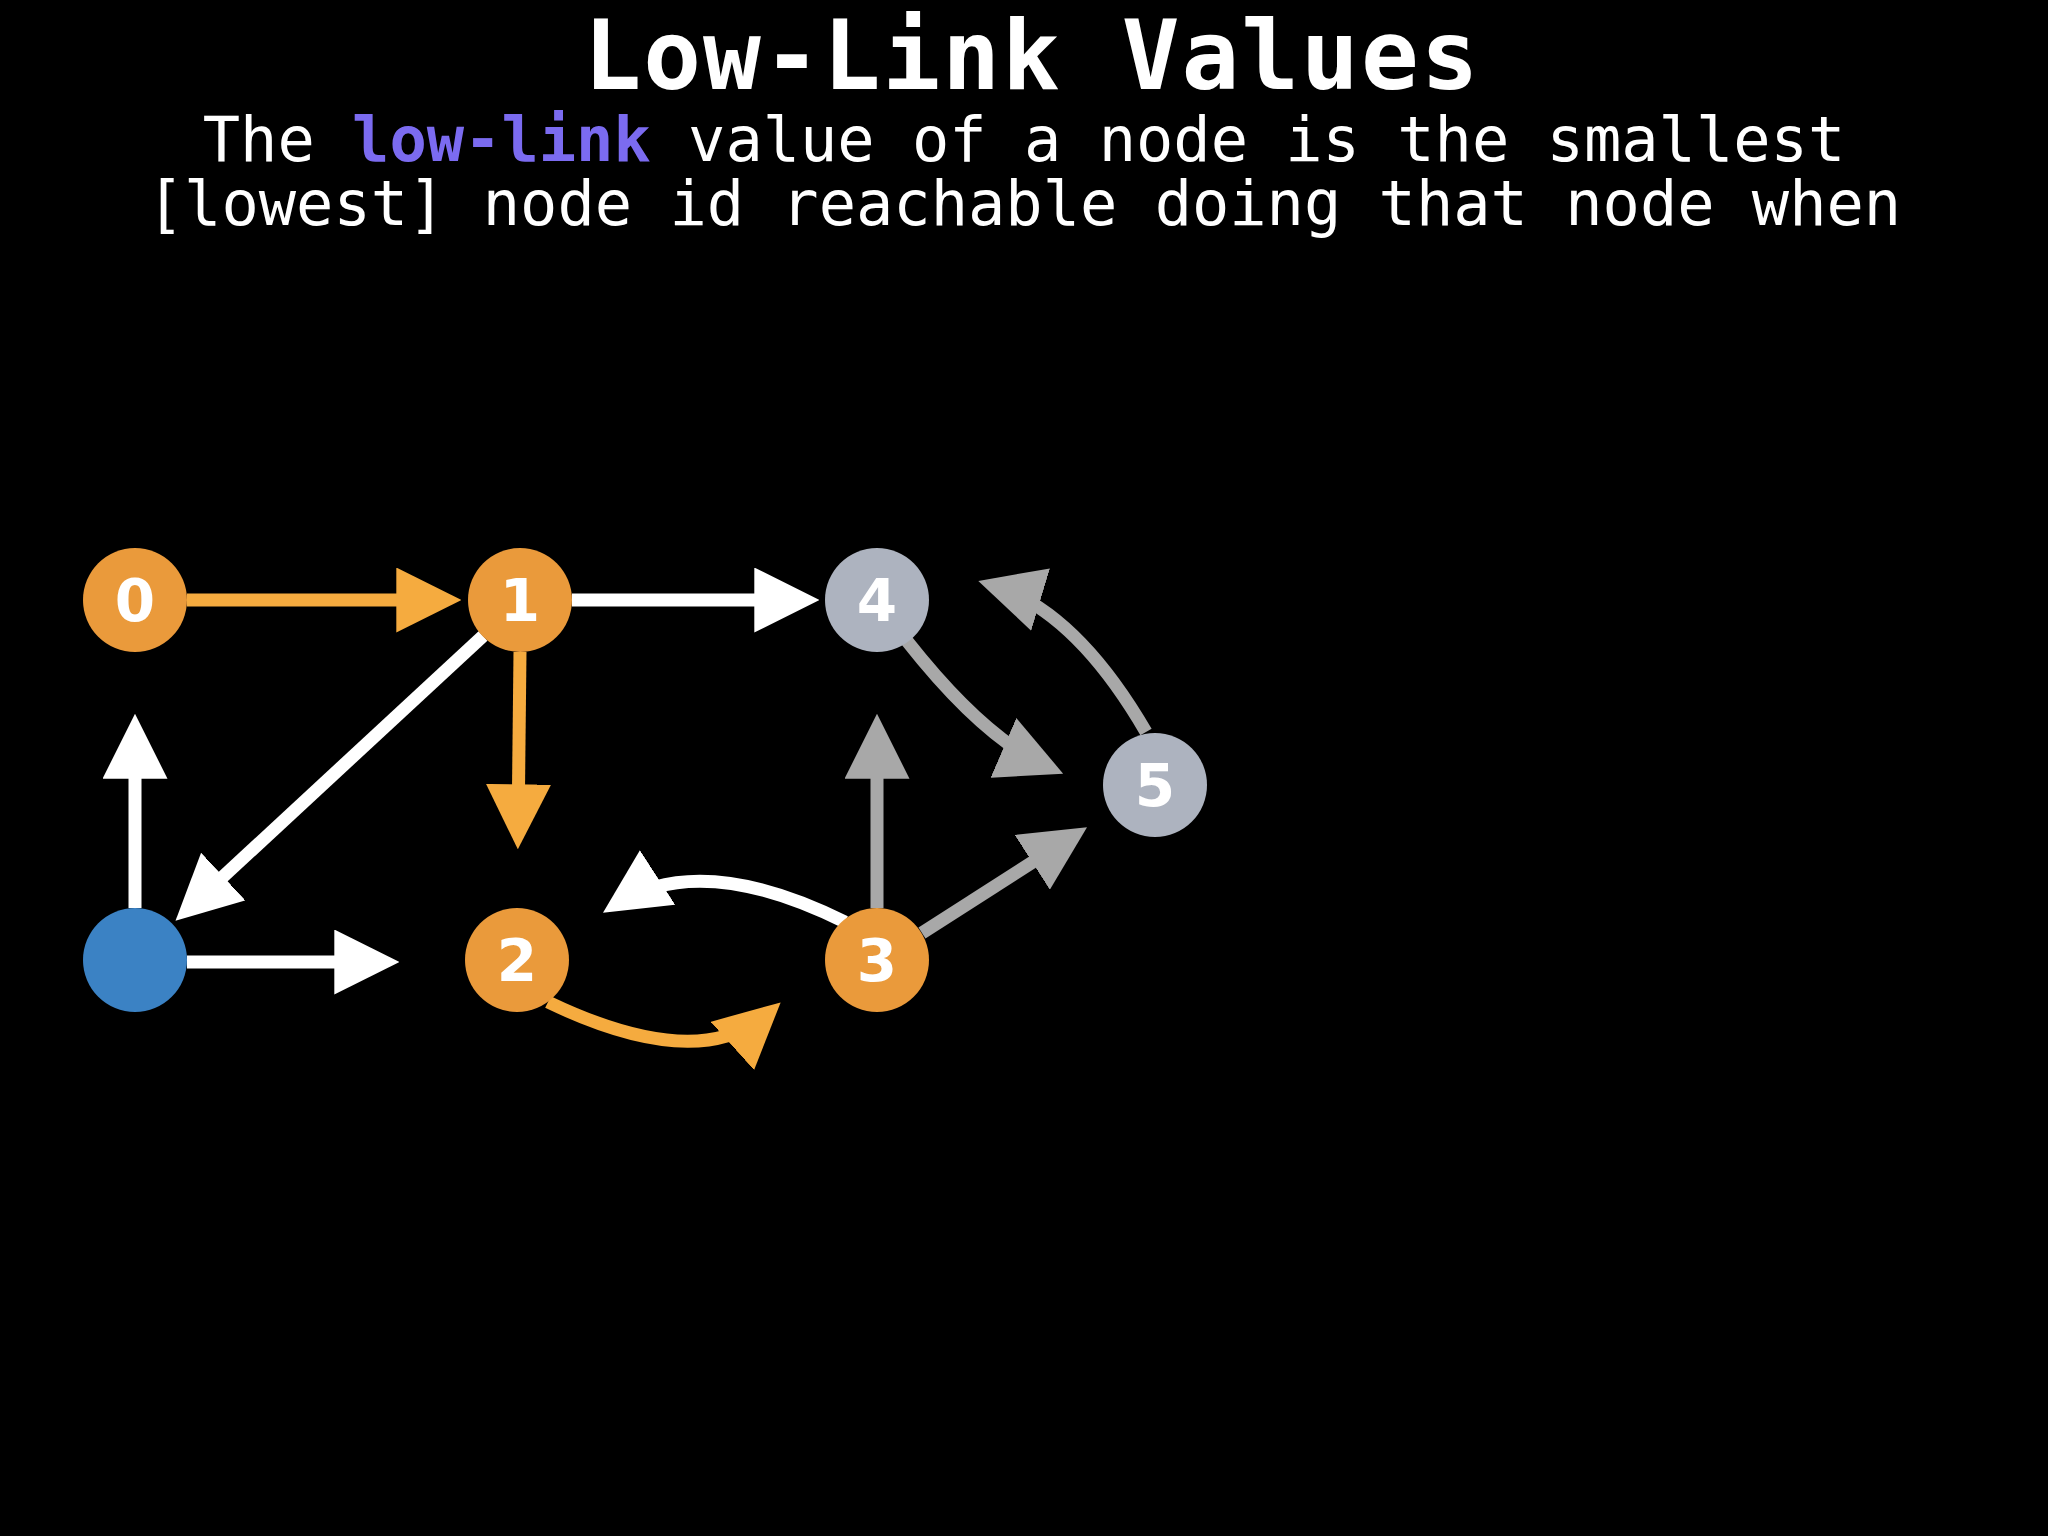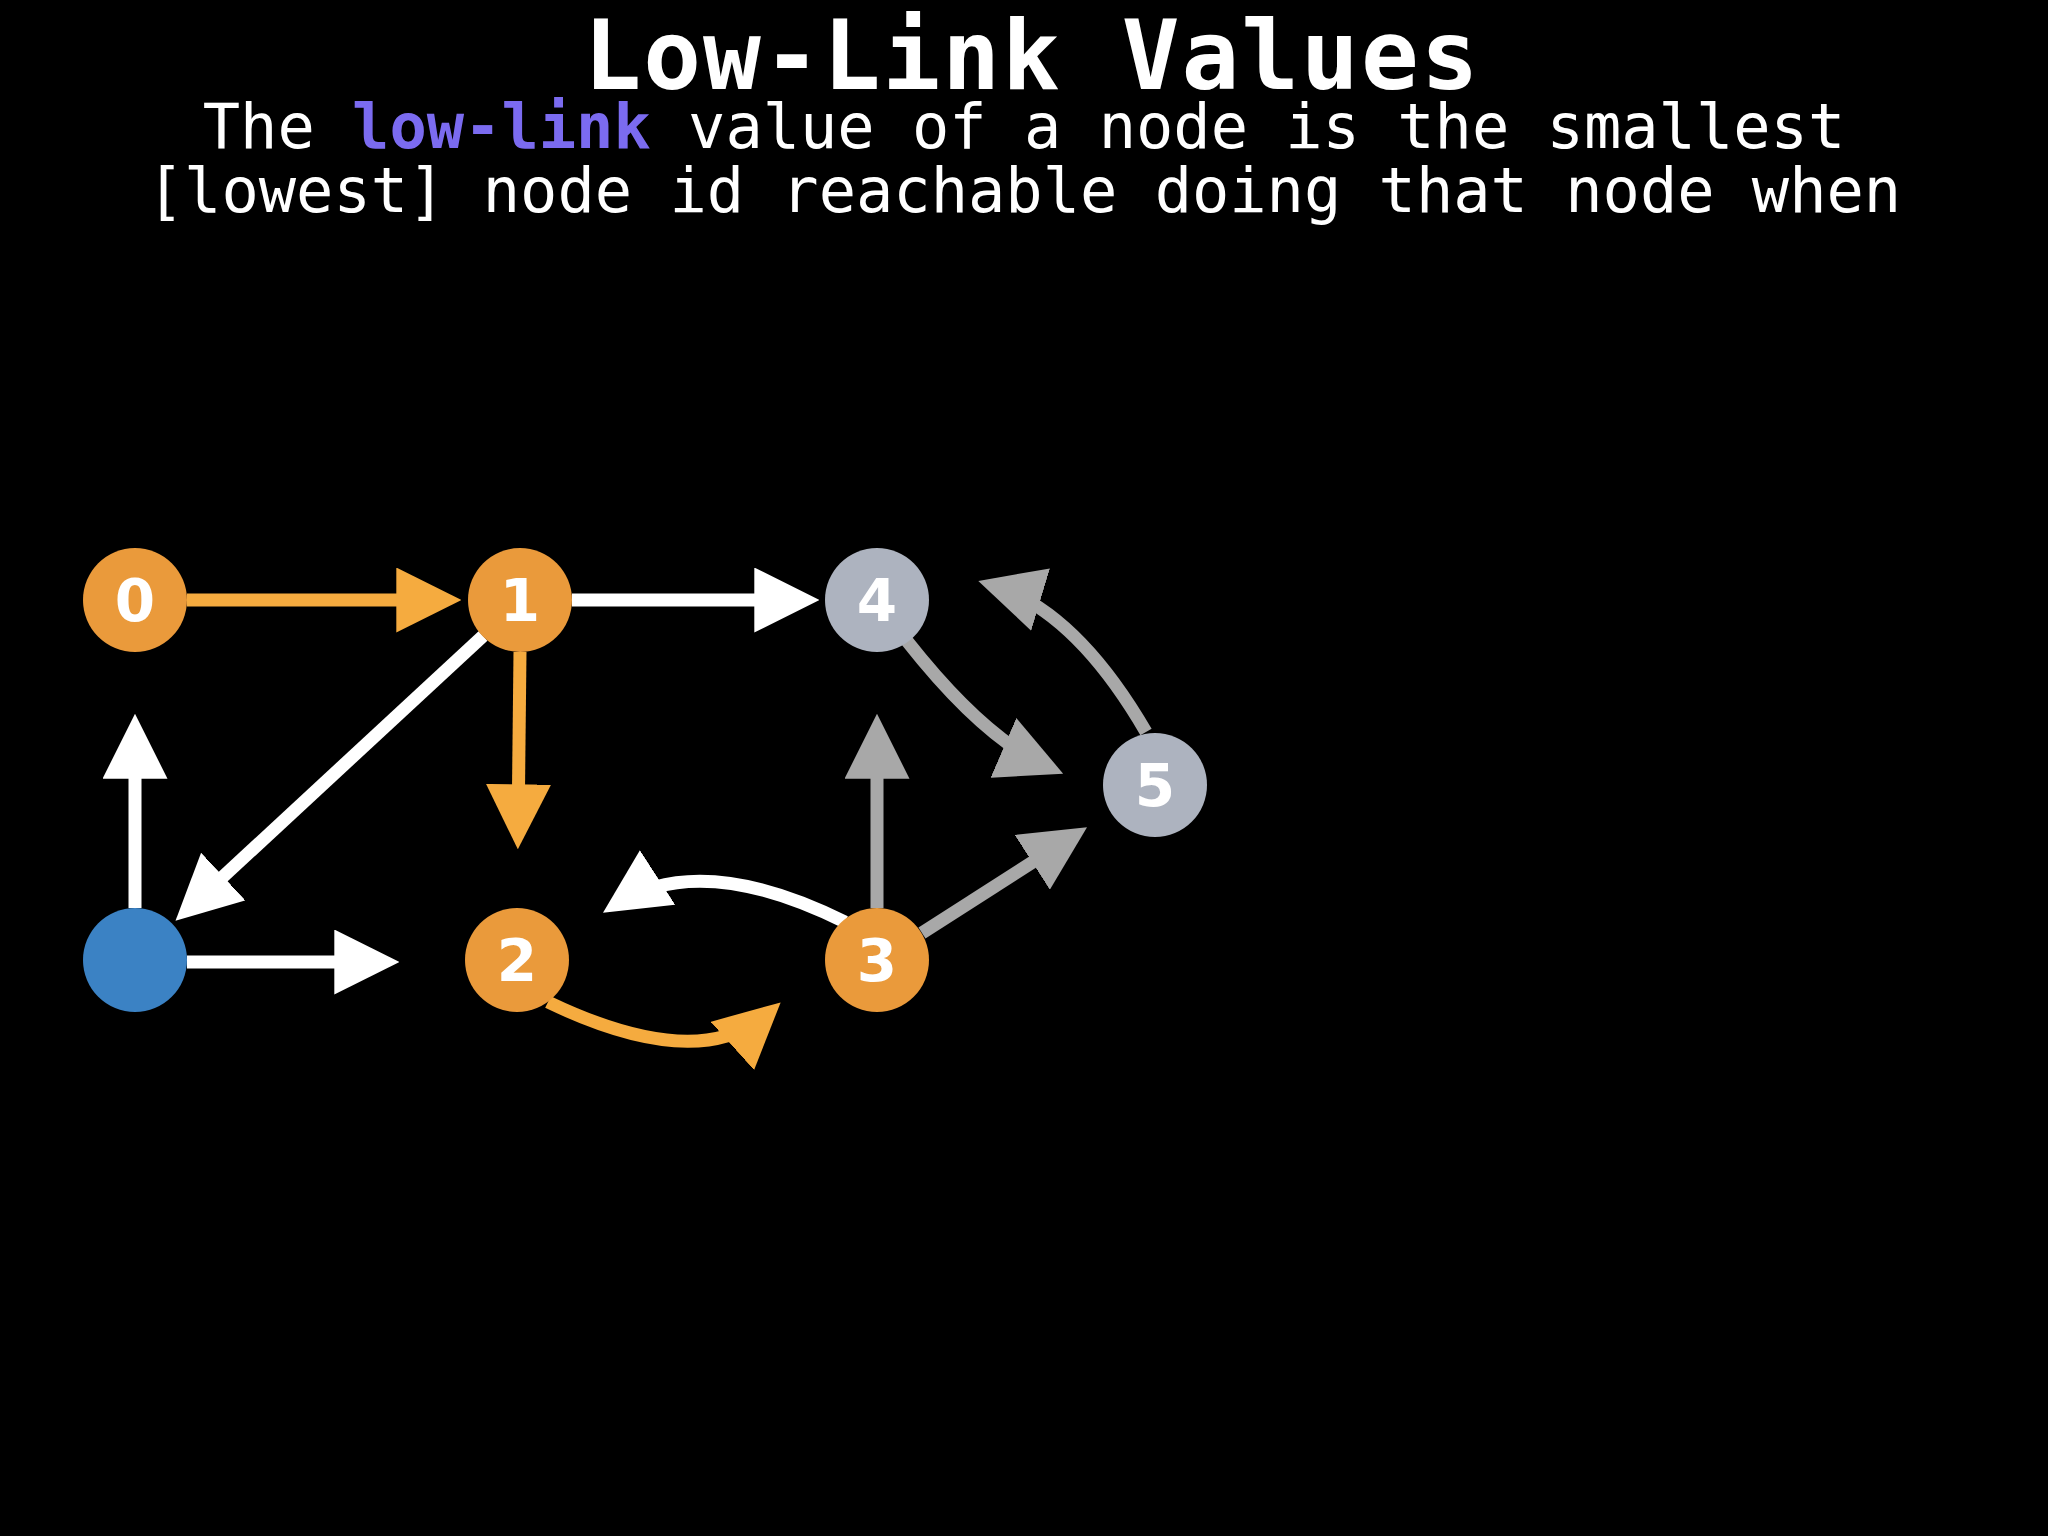--- a/index.html
+++ b/index.html
@@ -31,21 +31,21 @@
     font-weight: bold;
     font-size: 96px;
     line-height: 104px;
     letter-spacing: 2px;
     white-space: nowrap;
   }
   
   #subtitle {
     position: absolute;
     left: 0;
-    top: 95px;
+    top: 108px;
     width: 2048px;
     text-align: center;
     color: #ffffff;
     font-family: "DejaVu Sans Mono", "Liberation Mono", monospace;
     font-weight: normal;
     font-size: 62px;
     line-height: 64px;
     letter-spacing: 0px;
   }
   #subtitle .hl {

